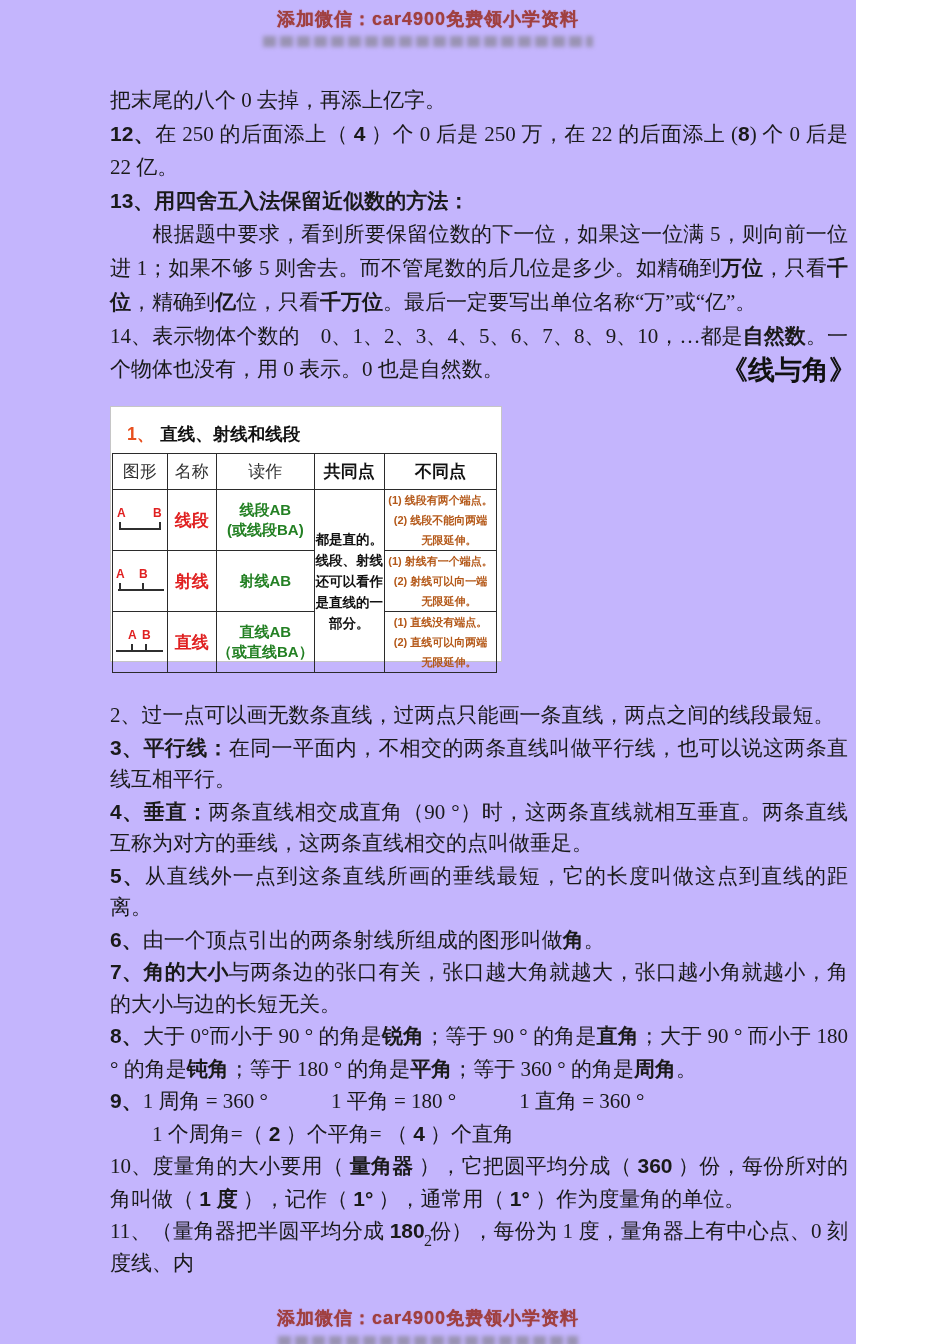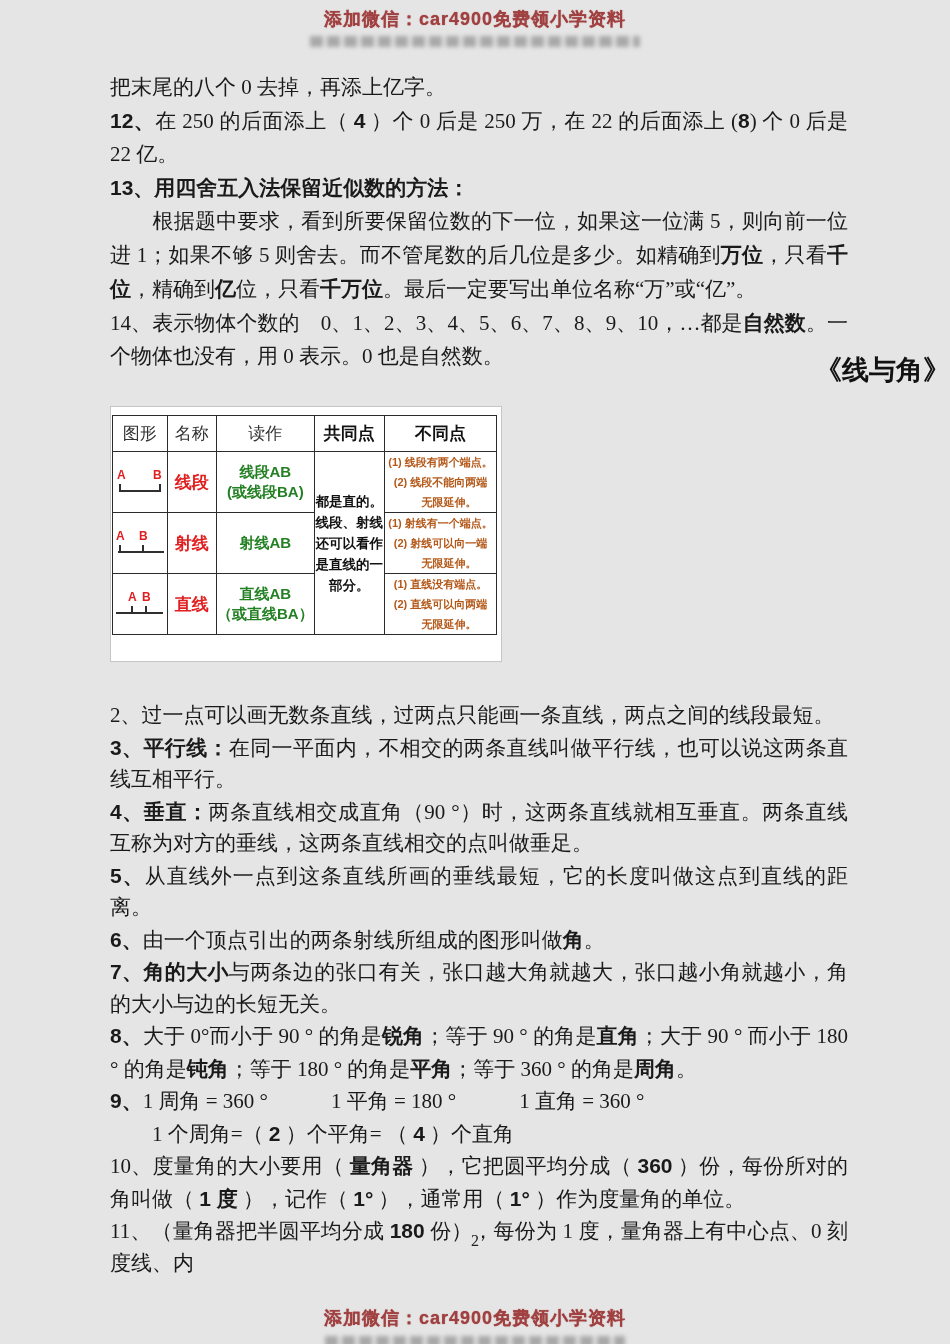--- a/index.html
+++ b/index.html
@@ -1,31 +1,31 @@
 <!DOCTYPE html>
 <html><head>
 <meta charset="utf-8">
 <style>
   html,body{margin:0;padding:0;background:#ffffff;}
-  .page{position:relative;width:950px;height:1344px;background:#e5e5e5;overflow:hidden;
+  .page{position:relative;width:856px;height:1344px;background:#c4b5fd;overflow:hidden;
         font-family:"Liberation Serif","DejaVu Serif",serif;color:#1a1a1a;}
   .hei,b.hei{font-family:"Liberation Sans","DejaVu Sans",sans-serif;font-weight:700;}
   
   .wm{position:absolute;left:0;width:100%;text-align:center;font-size:18px;line-height:24px;
       color:#a04040;letter-spacing:1px;text-shadow:0 0 1px #a04040;}
   .wm-top{top:7px;}
   .wm-bottom{top:1306px;}
   .blur-line{position:absolute;left:50%;transform:translateX(-50%);height:11px;width:330px;
       filter:blur(2px);opacity:.55;
       background:repeating-linear-gradient(90deg,#777 0 13px,rgba(255,255,255,0) 13px 17px);}
   .blur-top{top:36px;}
   .blur-bottom{top:1336px;width:300px;}
   
   .textblock{position:absolute;left:110px;width:738px;font-size:21px;text-align:justify;}
-  .block-top{top:71px;line-height:33px;}
+  .block-top{top:84px;line-height:33px;}
   .block-bottom{top:700px;line-height:31.5px;}
   .para{margin:0;}
   
   .section-title{position:absolute;top:352px;left:0;width:100%;text-align:right;
       font-size:27px;line-height:36px;color:#111;}
   
   .figure-box{position:absolute;left:110px;top:406px;width:392px;height:256px;
       border:1px solid #c6c6c6;background:#fff;box-sizing:border-box;}
   .figure-caption{margin:16px 0 0 16px;font-size:17.5px;line-height:22px;color:#111;}
   .caption-number{color:#e8501e;margin-right:6px;}
@@ -61,20 +61,23 @@
       <p class="para"><span>把末尾的八个 0 去掉，再添上亿字。</span></p>
       <p class="para"><b class="hei">12、</b><span>在 250 的后面添上（ </span><b class="hei">4</b><span> ）个 0 后是 250 万，在 22 的后面添上 (</span><b class="hei">8</b><span>) 个 0 后是 22 亿。</span></p>
       <p class="para"><b class="hei">13、用四舍五入法保留近似数的方法：</b></p>
       <p class="para"><span>　　根据题中要求，看到所要保留位数的下一位，如果这一位满 5，则向前一位进 1；如果不够 5 则舍去。而不管尾数的后几位是多少。如精确到</span><b class="hei">万位</b><span>，只看</span><b class="hei">千位</b><span>，精确到</span><b class="hei">亿</b><span>位，只看</span><b class="hei">千万位</b><span>。最后一定要写出单位名称“万”或“亿”。</span></p>
       <p class="para"><span>14、表示物体个数的　0、1、2、3、4、5、6、7、8、9、10，…都是</span><b class="hei">自然数</b><span>。一个物体也没有，用 0 表示。0 也是自然数。</span></p>
     </div>
 
   <div class="section-title hei">《线与角》</div>
 
   <div class="figure-box">
+    <div class="figure-caption hei">
+      <span class="caption-number">1、</span><span>直线、射线和线段</span>
+    </div>
     <table class="line-table">
       <colgroup>
           <col style="width:55px">
           <col style="width:52px">
           <col style="width:88px">
           <col style="width:74px">
           <col style="width:118px">
         </colgroup>
       <tbody>
           <tr class="hdr">

